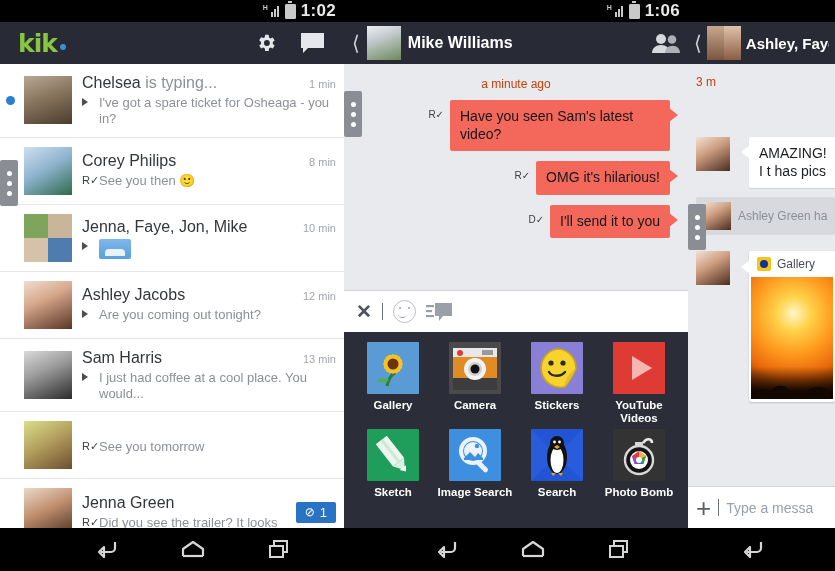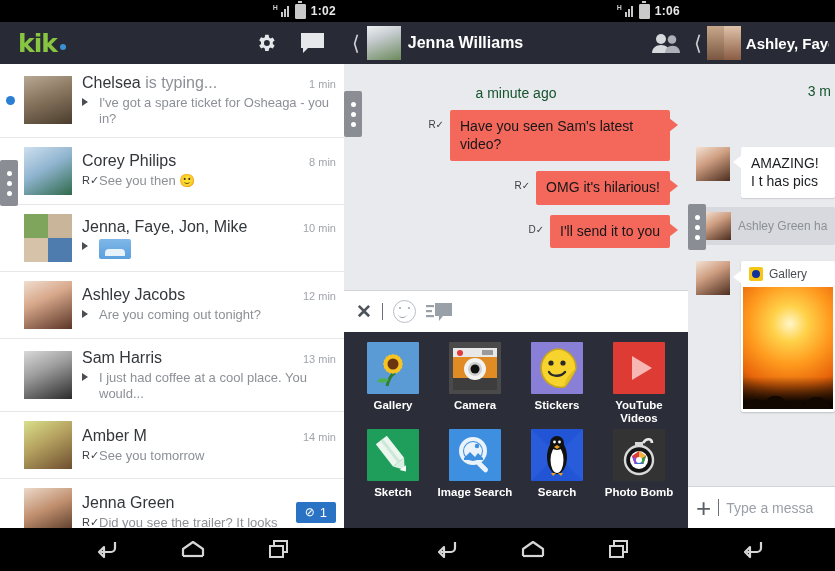--- a/index.html
+++ b/index.html
@@ -8,21 +8,21 @@
 
   
   .panel{position:absolute;top:0;height:528px;overflow:hidden;background:#fff;}
   .panel.p1{left:0;width:344px;}
   .panel.p2{left:344px;width:344px;}
   .panel.p3{left:688px;width:147px;}
 
   .statusbar{height:22px;background:#000;display:flex;align-items:center;justify-content:flex-end;
              padding-right:8px;gap:5px;}
   .sb-icons{display:flex;align-items:center;gap:4px;}
-  .sb-time{color:#e8e8e8;font-size:12px;font-weight:bold;letter-spacing:.3px;}
+  .sb-time{color:#e8e8e8;font-size:17px;font-weight:bold;letter-spacing:.3px;}
   .sig{position:relative;width:14px;height:12px;}
   .sig i{position:absolute;bottom:0;width:2px;background:#c9c9c9;display:block;}
   .sig i:nth-child(1){left:1px;height:3px;}
   .sig i:nth-child(2){left:4px;height:5px;}
   .sig i:nth-child(3){left:7px;height:8px;}
   .sig i:nth-child(4){left:10px;height:11px;}
   .sig b{position:absolute;left:-4px;top:-1px;font-size:7px;color:#c9c9c9;font-weight:bold;font-style:normal;}
   .batt{width:9px;height:13px;border:1.5px solid #c9c9c9;border-radius:1px;position:relative;background:#c9c9c9;}
   .batt:before{content:"";position:absolute;top:-3.5px;left:2px;width:4px;height:2px;background:#c9c9c9;}
 
@@ -64,21 +64,21 @@
   .imgprev:after{content:"";position:absolute;left:6px;bottom:3px;width:20px;height:7px;
                  background:#fff;border-radius:4px 4px 0 0;opacity:.85;}
 
   
   .dhandle{position:absolute;width:18px;height:46px;background:#8a8d93;border-radius:2px;
            display:flex;flex-direction:column;align-items:center;justify-content:center;gap:5px;z-index:40;}
   .dhandle span{width:5px;height:5px;border-radius:50%;background:#fff;display:block;}
 
   
   .convbody{background:#e9eaed;height:226px;position:relative;padding:8px 10px 0;box-sizing:border-box;overflow:hidden;}
-  .tstamp{text-align:center;font-size:14px;color:#14532d;margin:13px 0 9px;}
+  .tstamp{text-align:center;font-size:12px;color:#c2410c;margin:5px 0 9px;}
   .msgrow{display:flex;align-items:flex-start;margin-bottom:10px;}
   .msgrow.out{justify-content:flex-end;}
   .mava{width:30px;height:30px;flex:none;background-size:cover;background-position:center;margin-right:4px;}
   .bub{position:relative;max-width:200px;padding:8px 10px;font-size:14px;line-height:1.25;color:#1c1e21;}
   .bub.out{background:#f4685c;color:#161618;border-radius:2px;margin-right:8px;}
   .bub.out:after{content:"";position:absolute;right:-8px;top:8px;border-left:9px solid #f4685c;
                  border-top:7px solid transparent;border-bottom:7px solid transparent;}
   .bub.in{background:#fff;border-radius:2px;margin-left:7px;box-shadow:0 1px 1px rgba(0,0,0,.12);}
   .bub.in:after{content:"";position:absolute;left:-8px;top:8px;border-right:9px solid #fff;
                 border-top:7px solid transparent;border-bottom:7px solid transparent;}
@@ -114,21 +114,21 @@
   .gc-img{height:122px;margin:0 2px 3px;background:
      radial-gradient(circle at 52% 30%, #fff6c8 0%, #ffd24a 18%, #ff9a1e 42%, #e8660a 66%, #6b2a04 92%);
      position:relative;overflow:hidden;}
   .gc-img:after{content:"";position:absolute;left:0;right:0;bottom:0;height:44%;
      background:
       radial-gradient(ellipse 18px 16px at 14% 100%, #120800 60%, transparent 62%),
       radial-gradient(ellipse 20px 22px at 36% 100%, #120800 60%, transparent 62%),
       radial-gradient(ellipse 16px 14px at 58% 100%, #120800 60%, transparent 62%),
       radial-gradient(ellipse 22px 20px at 82% 100%, #120800 60%, transparent 62%),
       linear-gradient(transparent 40%, #0d0500 88%);}
-  .p3msg{display:flex;align-items:flex-start;margin-bottom:9px;}
+  .p3msg{display:flex;align-items:flex-start;margin-bottom:9px;gap:8px;}
   .sysrow{background:#d7d9de;border-radius:2px;margin:0 0 9px 0;padding:5px 7px;display:flex;
           align-items:center;gap:7px;font-size:12px;color:#8b9097;white-space:nowrap;overflow:hidden;}
   .sysrow .sava{width:28px;height:28px;flex:none;background-size:cover;background-position:center;}
 
   
   .navbar{position:absolute;left:0;bottom:0;width:835px;height:43px;background:#000;}
   .navgroup{position:absolute;display:flex;align-items:center;gap:56px;top:10px;}
   .navgroup.g1{left:92px;}
   .navgroup.g2{left:432px;}
   .navgroup.g3{left:738px;}
@@ -257,24 +257,20 @@
           <div class="cprev">
             <span class="statico"><span class="tri"></span></span>
             <span class="ptxt">I just had coffee at a cool place. You would...</span>
           </div>
         </div>
       </div>
 
       <div class="crow">
         <div class="cava av av-amber"></div>
         <div class="cbody">
-          <div class="ctop">
-            <div class="cname">Amber M</div>
-            <div class="ctime">14 min</div>
-          </div>
           <div class="cprev">
             <span class="statico">R✓</span>
             <span class="ptxt">See you tomorrow</span>
           </div>
         </div>
       </div>
 
       <div class="crow">
         <div class="cava av av-jenna"></div>
         <div class="cbody">
@@ -312,21 +308,21 @@
             <i></i>
         </div>
         <div class="batt"></div>
       </div>
       <div class="sb-time">1:06</div>
     </div>
 
     <div class="convbar">
       <div class="backchev">⟨</div>
       <div class="cb-ava av av-adam"></div>
-      <div class="cb-title">Jenna Williams</div>
+      <div class="cb-title">Mike Williams</div>
       <div class="cb-spacer"></div>
       <div class="people">
         <svg width="30" height="22" viewBox="0 0 30 22">
             <circle cx="11" cy="7" r="5" fill="#d8d9dd"></circle>
             <path d="M2 21c0-5 4-8 9-8s9 3 9 8z" fill="#d8d9dd"></path>
             <circle cx="22" cy="7.5" r="4.3" fill="#aeb0b8"></circle>
             <path d="M15 21c0-4.5 3.4-7.3 7.6-7.3S30 16.5 30 21z" fill="#aeb0b8"></path>
           </svg>
       </div>
     </div>
@@ -511,21 +507,21 @@
 
     <div class="statusbar"></div>
 
     <div class="convbar" style="padding:0 6px;gap:5px;">
       <div class="backchev">⟨</div>
       <div class="cb-ava av av-ashfaye"></div>
       <div class="cb-title" style="font-size:15px;">Ashley, Faye</div>
     </div>
 
     <div class="convbody" style="height:422px;padding:6px 0 0 8px;">
-      <div class="tstamp" style="text-align:right;padding-right:4px;">3 m</div>
+      <div class="tstamp" style="text-align:left;padding-right:14px;">3 m</div>
 
       <div class="p3msg" style="margin-top:48px;">
         <div class="mava av av-ashley2" style="width:34px;height:34px;"></div>
         <div class="bub in" style="max-width:130px;">AMAZING! I t has pics</div>
       </div>
 
       <div class="sysrow">
         <div class="sava av av-ashley2"></div>
         <span>Ashley Green ha</span>
       </div>

